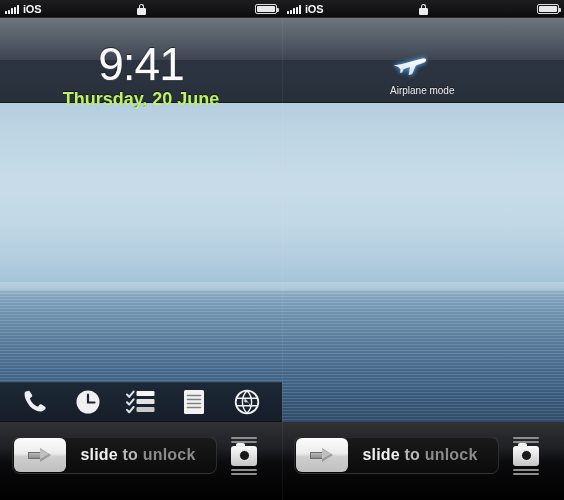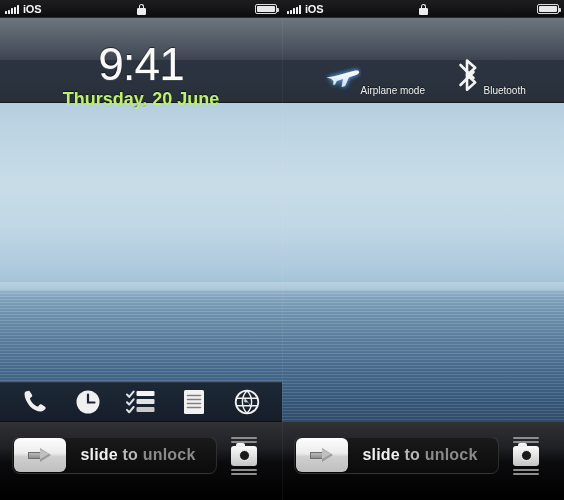--- a/index.html
+++ b/index.html
@@ -123,21 +123,21 @@
     text-shadow:0 -1px 1px rgba(0,0,0,.6);
   }
   .left .clock-block{padding-top:20px;}
 
   
   .toggles{
     position:absolute;left:0;top:0;width:282px;height:85px;
     display:flex;align-items:flex-end;justify-content:space-around;
     padding:0 6px 6px;box-sizing:border-box;z-index:22;
   }
-  .toggle{display:flex;flex-direction:row;align-items:flex-end;width:66px;}
+  .toggle{display:flex;flex-direction:column;align-items:flex-start;width:66px;}
   .toggle .tg-icon{height:38px;display:flex;align-items:center;justify-content:center;margin-bottom:3px;}
   .toggle .tg-label{
     font-size:10px;color:#f0f0f0;line-height:12px;white-space:nowrap;
     text-shadow:0 -1px 1px rgba(0,0,0,.6);
   }
 
   
   .dock{
     position:absolute;left:0;top:382px;width:282px;height:40px;z-index:25;
     background:linear-gradient(to bottom,#1d2836 0%,#1a2431 45%,#151d28 100%);
@@ -393,30 +393,20 @@
               </defs>
               <g filter="url(#glow)">
                 <path d="M3.5 19.5l7.5-1.2 5-1.3 8-2.2 7.5-2.1c2.5-.7 4.3-.2 4.6 1.1.3 1.3-1 2.5-3.4 3.3l-6.9 2.3-3.2 7.6c-.3.8-.8 1.2-1.6 1.4l-2.4.6 1.5-7.9-6.4 2-1.6 3.4-1.9.5.3-4-2.4-2.3z" fill="url(#planeg)"></path>
               </g>
             </svg>
           </span>
           <span class="tg-label">Airplane mode</span>
         </div>
 
 
-        <div class="toggle">
-          <span class="tg-icon">
-            <svg width="26" height="34" viewBox="0 0 26 34">
-              <path d="M9 2.5l8.2 7.3L9 17.1V2.5z" fill="none" stroke="#f4f4f4" stroke-width="2.6" stroke-linejoin="round"></path>
-              <path d="M9 17.1l8.2 7.3L9 31.7V17.1z" fill="none" stroke="#f4f4f4" stroke-width="2.6" stroke-linejoin="round"></path>
-              <path d="M2.5 7l13 13M2.5 27l13-13" stroke="#f4f4f4" stroke-width="2.6" stroke-linecap="round"></path>
-            </svg>
-          </span>
-          <span class="tg-label">Bluetooth</span>
-        </div>
 
 
       </div>
     </div>
 
     <div class="unlock-area">
       <div class="unlock-bar">
         <div class="slider-knob">
           <span class="arrow">
             <span class="shaft"></span>

